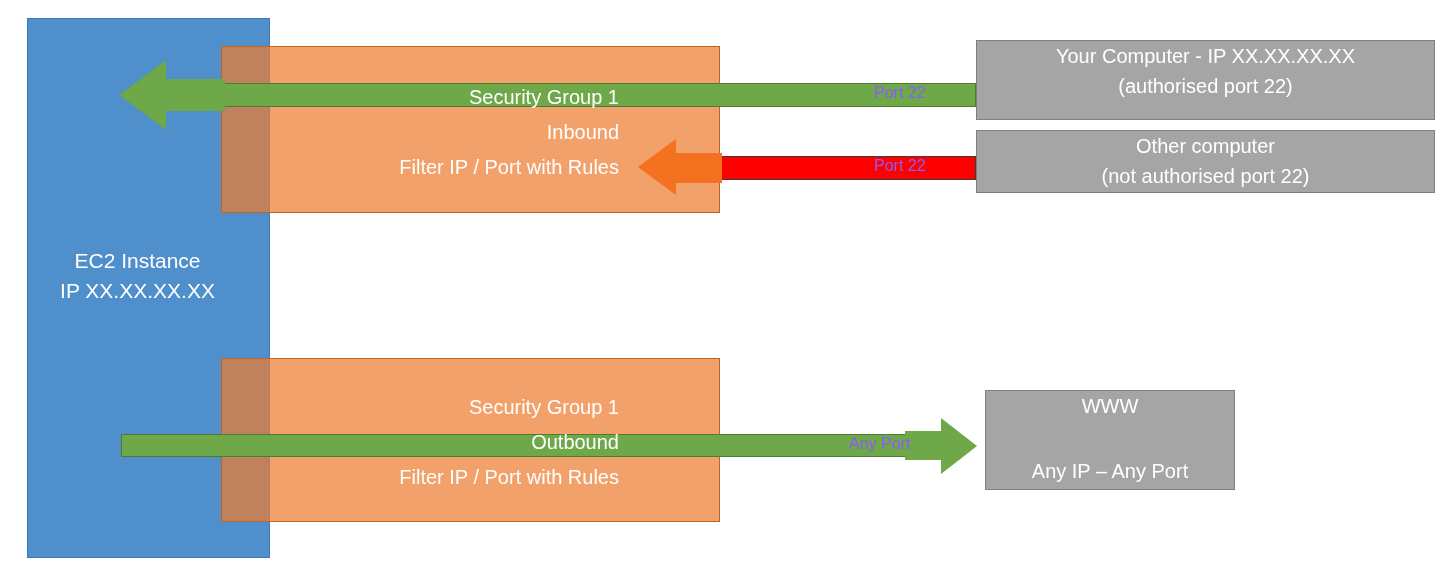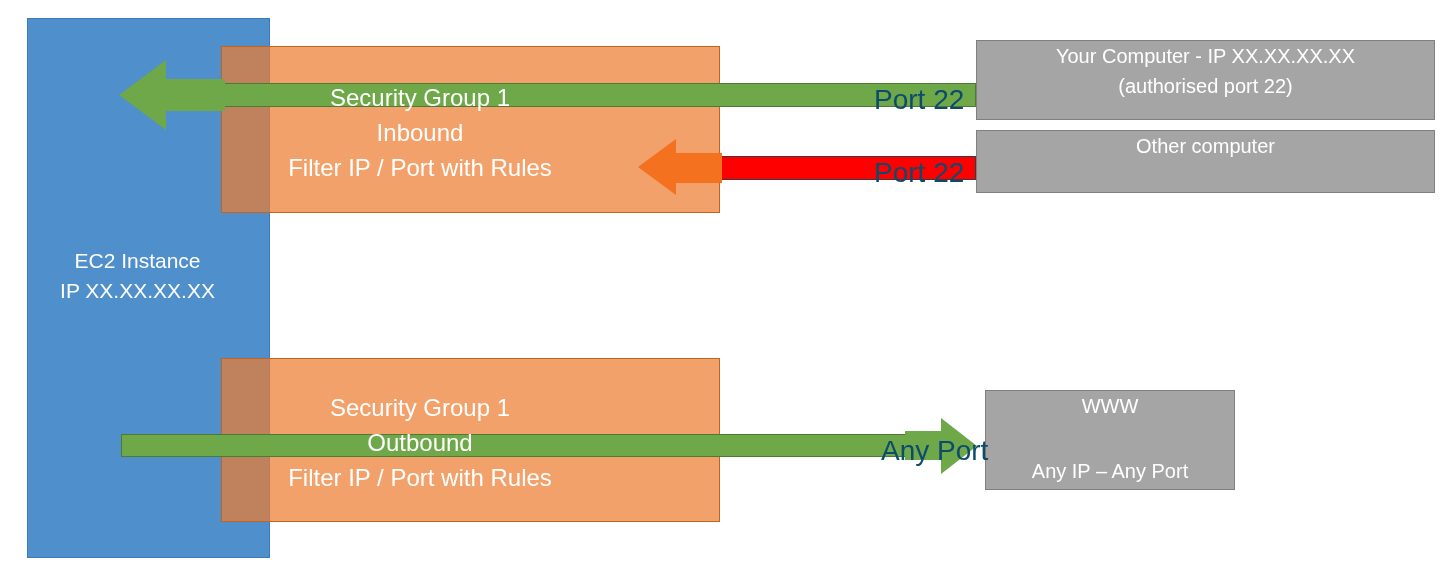--- a/index.html
+++ b/index.html
@@ -59,23 +59,23 @@
   }
   .sg-outbound {
     left: 221px;
     top: 358px;
     width: 499px;
     height: 164px;
   }
   .sg-text {
     position: absolute;
     width: 398px;
-    text-align: center;
+    text-align: right;
     color: #ffffff;
-    font-size: 24px;
+    font-size: 20px;
     line-height: 35px;
     z-index: 5;
     pointer-events: none;
   }
   .sg-text-inbound { left: 221px; top: 80px; }
   .sg-text-outbound { left: 221px; top: 390px; }
 
   
   .bar {
     position: absolute;
@@ -164,29 +164,29 @@
     top: 431px;
     width: 40px;
     height: 29px;
     background: #6EA849;
     z-index: 4;
   }
 
   
   .bar-label {
     position: absolute;
-    color: #0c4a6e;
-    font-size: 28px;
+    color: #8b5cf6;
+    font-size: 16px;
     z-index: 7;
     pointer-events: none;
     white-space: nowrap;
   }
   .label-in-allowed { left: 874px; top: 84px; }
   .label-in-denied  { left: 874px; top: 157px; }
-  .label-out        { left: 849px; top: 435px; margin-left: 32px; }
+  .label-out        { left: 849px; top: 435px; }
 
   
   .gray-box {
     position: absolute;
     background: #A5A5A5;
     border: 1px solid #7F7F7F;
     box-sizing: border-box;
     color: #ffffff;
     font-size: 20px;
     line-height: 30px;
@@ -245,20 +245,21 @@
     <div>Inbound</div>
     <div>Filter IP / Port with Rules</div>
   </div>
 
   <div class="gray-box box-your-computer">
     <span class="gray-line">Your Computer - IP XX.XX.XX.XX</span>
     <span class="gray-line">(authorised port 22)</span>
   </div>
   <div class="gray-box box-other-computer">
     <span class="gray-line">Other computer</span>
+    <span class="gray-line">(not authorised port 22)</span>
   </div>
 
   <div class="bar bar-green bar-out"></div>
   <div class="head-out-shaft"></div>
   <div class="arrowhead head-out"></div>
   <div class="bar-label label-out">Any Port</div>
 
   <div class="sg-box sg-outbound"></div>
   <div class="sg-text sg-text-outbound">
     <div>Security Group 1</div>

